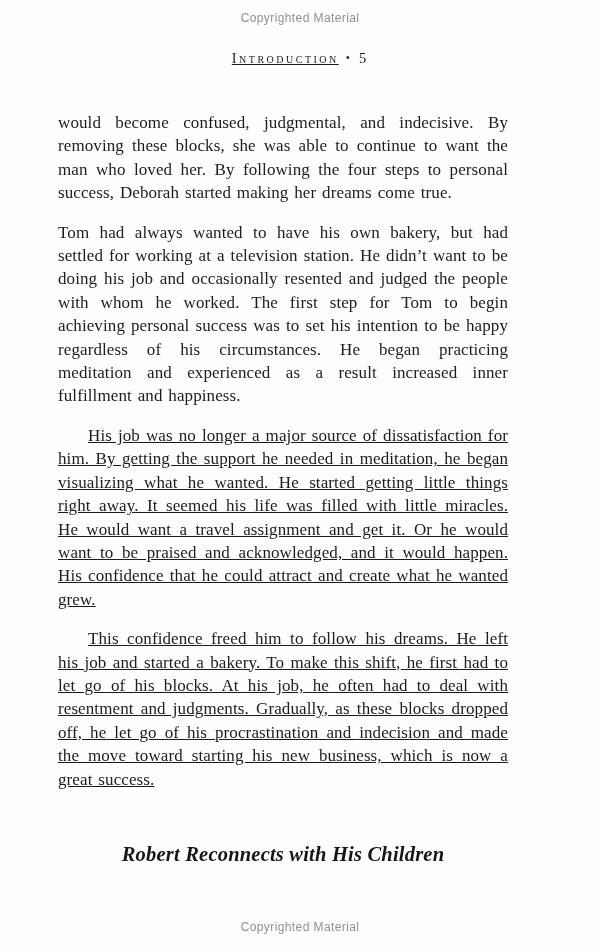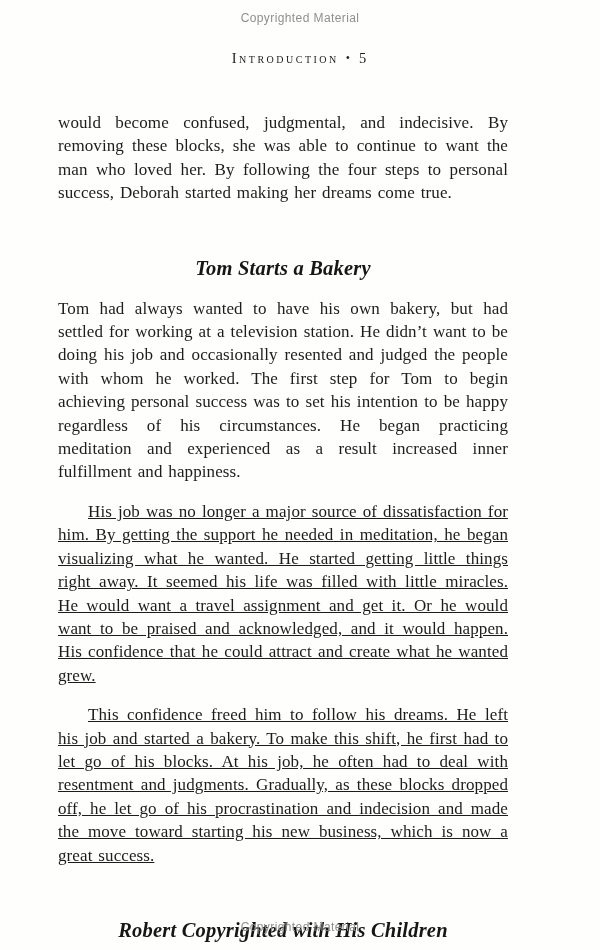--- a/index.html
+++ b/index.html
@@ -36,20 +36,21 @@
       left: 0;
       width: 100%;
       text-align: center;
       font-size: 14.5px;
       color: #1c1c1c;
       letter-spacing: 2px;
     }
     .running-head .chapter {
       font-variant: small-caps;
       letter-spacing: 2.5px;
+      text-decoration: underline;
     }
     .running-head .sep {
       margin: 0 7px;
       font-size: 12px;
       vertical-align: 1px;
     }
     .content {
       position: absolute;
       top: 95px;
       left: 42px;
@@ -85,28 +86,27 @@
   <div class="watermark top">Copyrighted Material</div>
 
   <div class="running-head">
     <span class="chapter">Introduction</span><span class="sep">•</span><span class="pagenum">5</span>
   </div>
 
   <div class="content">
 
     <p class="body-text">would become confused, judgmental, and indecisive. By removing these blocks, she was able to continue to want the man who loved her. By following the four steps to personal success, Deborah started making her dreams come true.</p>
 
-    <h2 class="section-heading">Tom Starts a Bakery</h2>
 
     <p class="body-text">Tom had always wanted to have his own bakery, but had settled for working at a television station. He didn’t want to be doing his job and occasionally resented and judged the people with whom he worked. The first step for Tom to begin achieving personal success was to set his intention to be happy regardless of his circumstances. He began practicing meditation and experienced as a result increased inner fulfillment and happiness.</p>
 
     <p class="body-text indent">His job was no longer a major source of dissatisfaction for him. By getting the support he needed in meditation, he began visualizing what he wanted. He started getting little things right away. It seemed his life was filled with little miracles. He would want a travel assignment and get it. Or he would want to be praised and acknowledged, and it would happen. His confidence that he could attract and create what he wanted grew.</p>
 
     <p class="body-text indent">This confidence freed him to follow his dreams. He left his job and started a bakery. To make this shift, he first had to let go of his blocks. At his job, he often had to deal with resentment and judgments. Gradually, as these blocks dropped off, he let go of his procrastination and indecision and made the move toward starting his new business, which is now a great success.</p>
 
-    <h2 class="section-heading">Robert Copyrighted with His Children</h2>
+    <h2 class="section-heading">Robert Reconnects with His Children</h2>
 
 
   </div>
 
   <div class="watermark bottom">Copyrighted Material</div>
 
 </div>
 
 </body></html>

